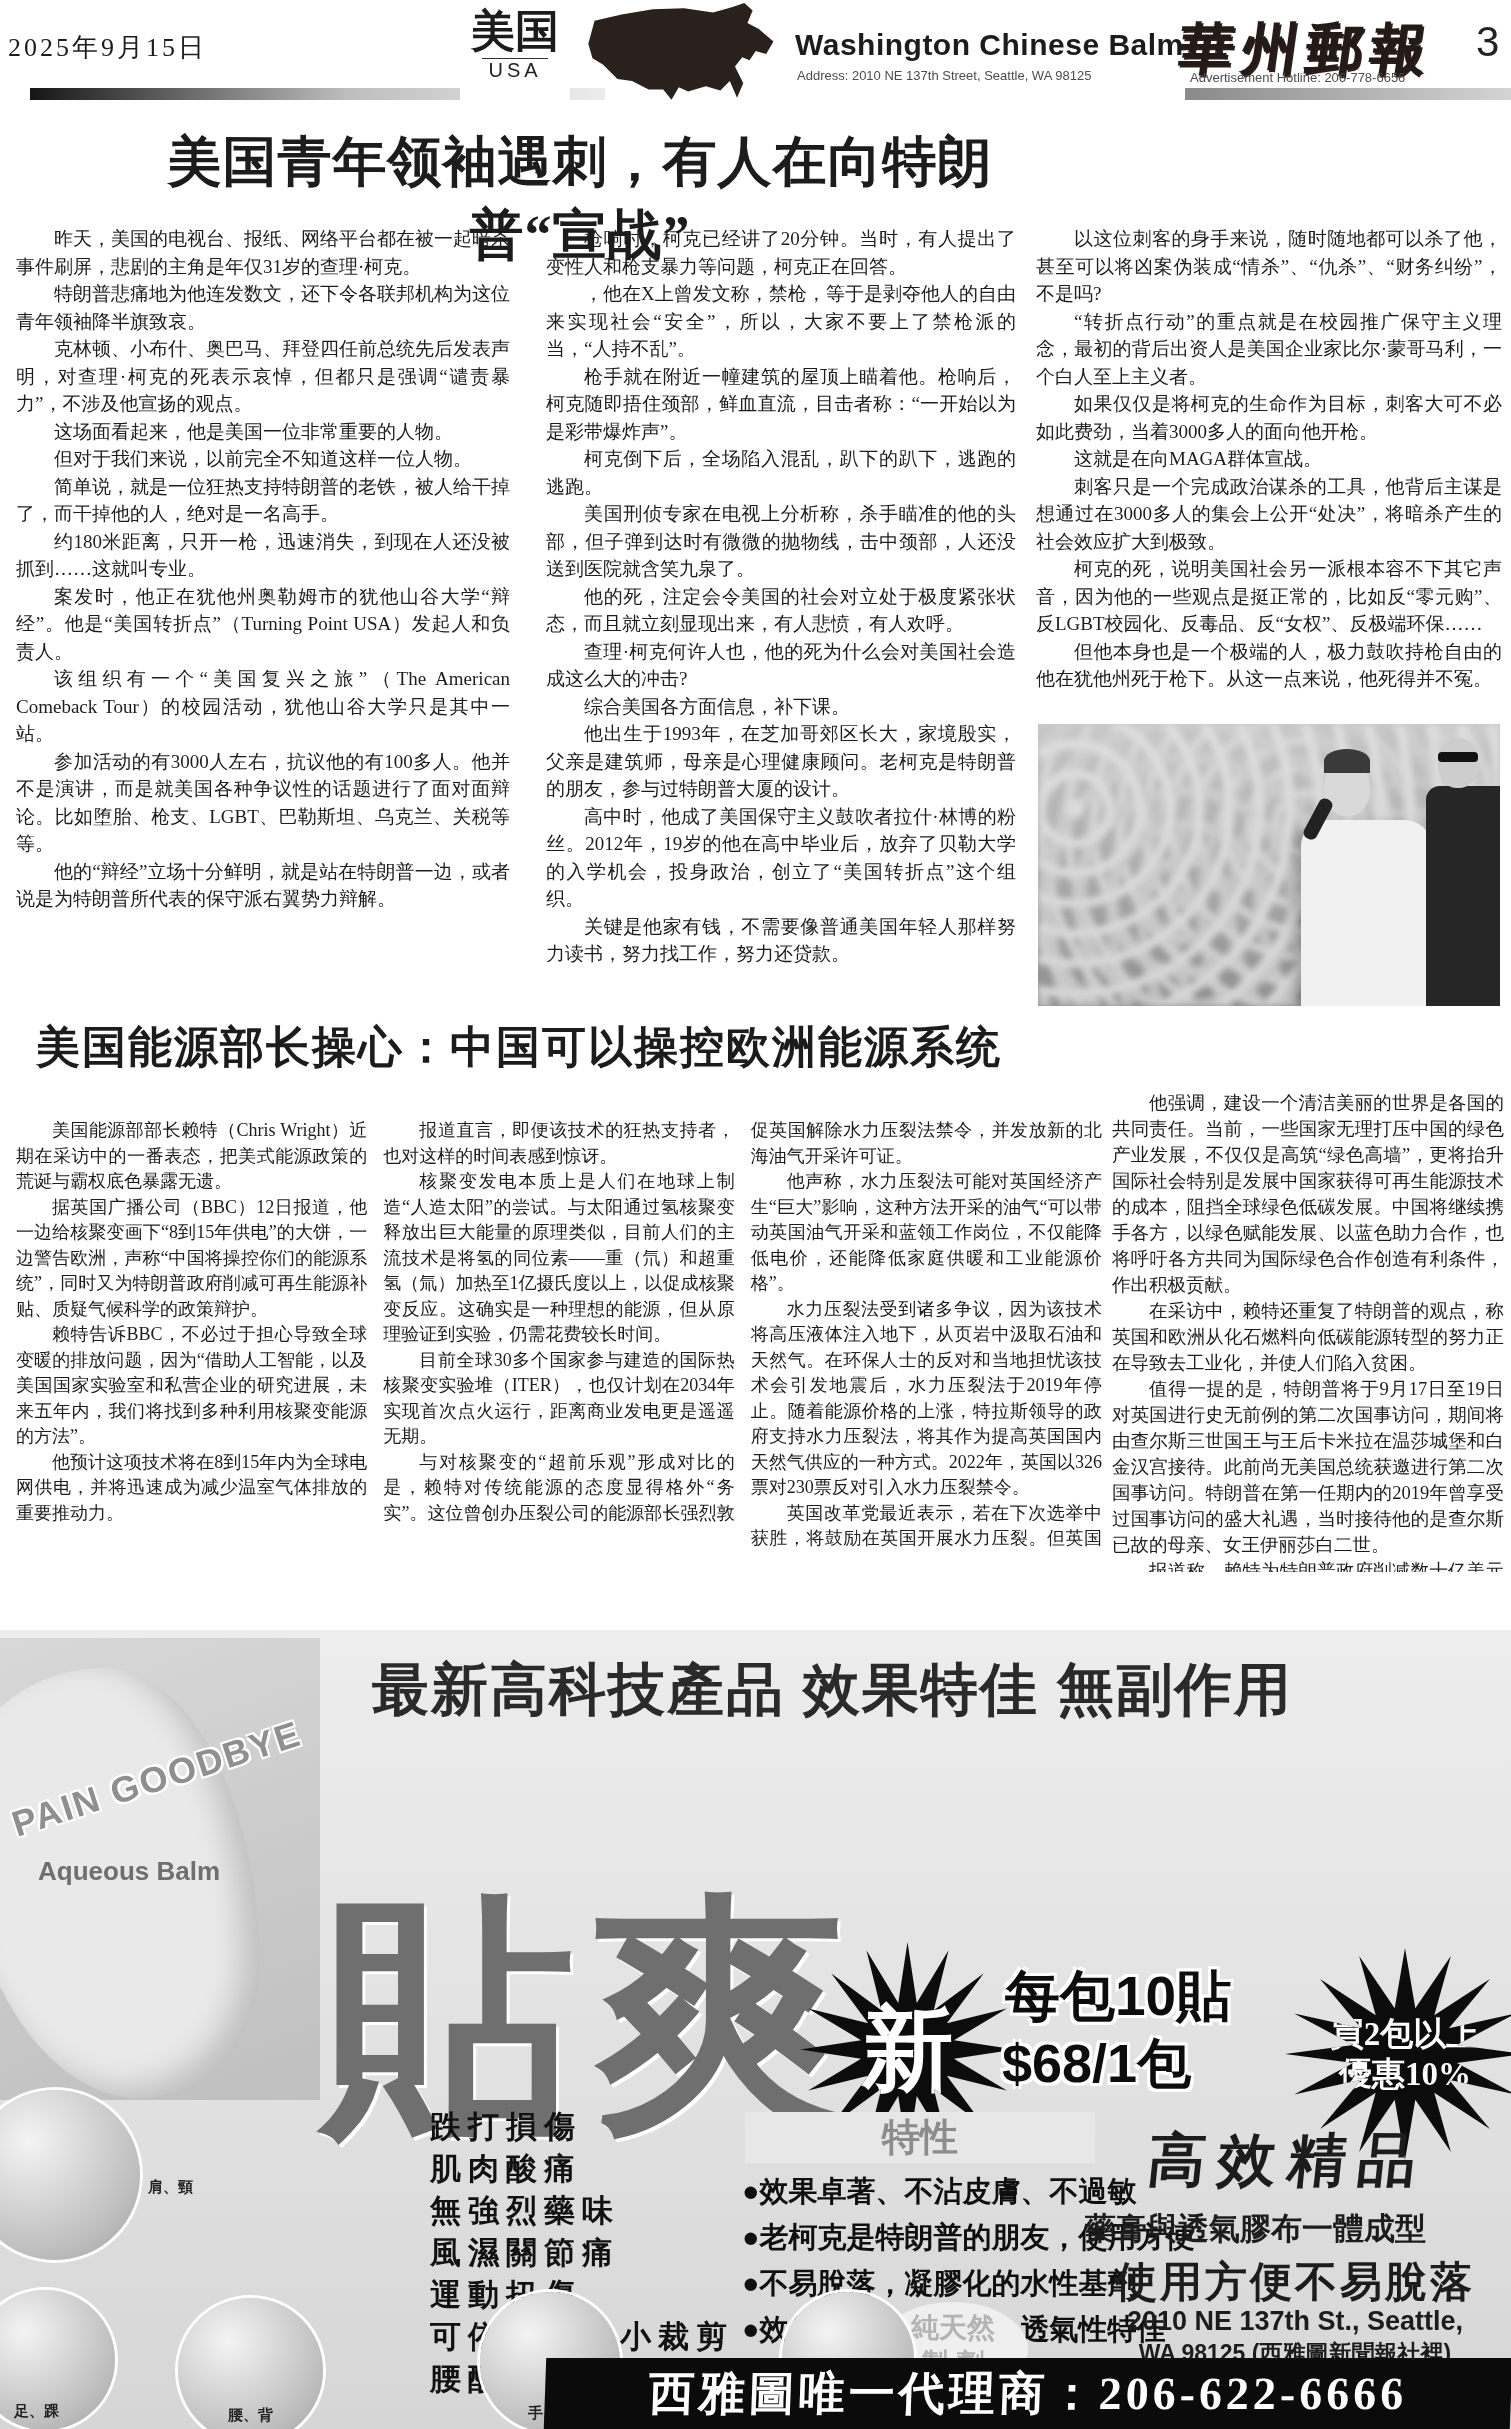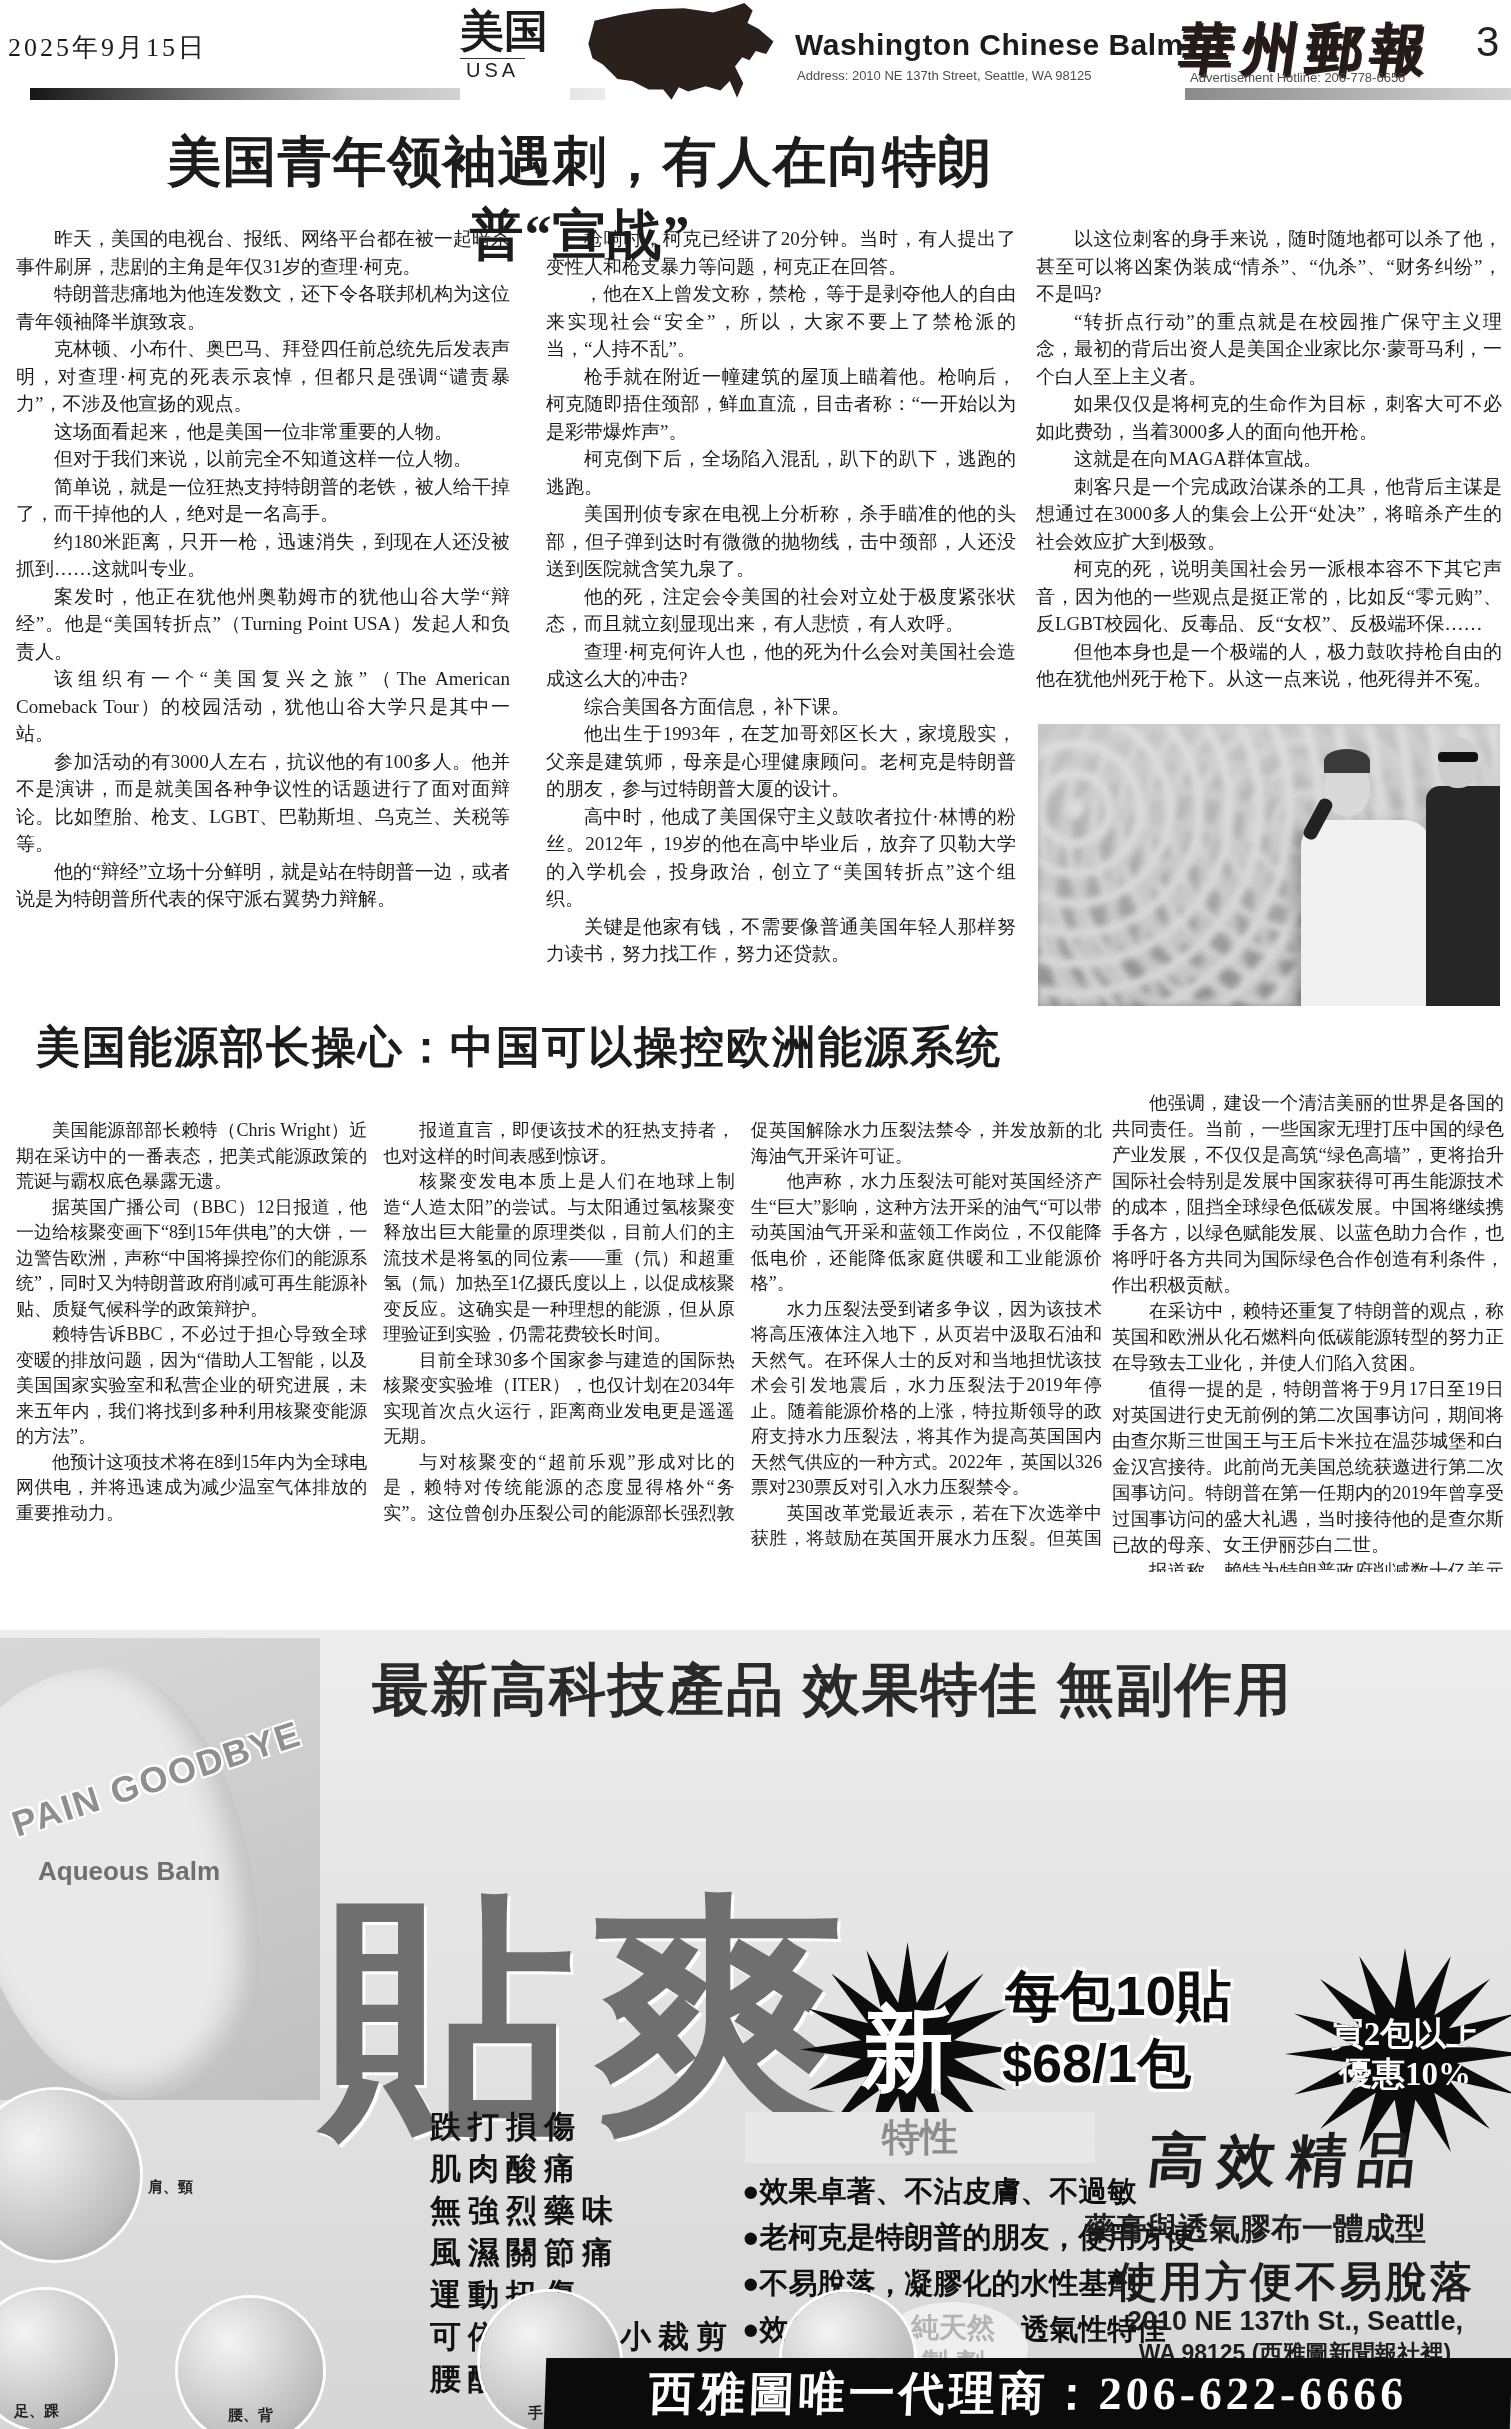--- a/index.html
+++ b/index.html
@@ -3,21 +3,21 @@
 <meta charset="utf-8">
 <style>
   html,body{margin:0;padding:0;background:#f2f2f2;}
   #page{position:relative;width:1511px;height:2429px;background:#ffffff;overflow:hidden;
         font-family:"Liberation Serif","DejaVu Serif",serif;color:#1c1c1c;}
   .abs{position:absolute;}
   
   .date{left:8px;top:30px;font-size:26px;letter-spacing:3px;}
   .bar-left{left:30px;top:88px;width:575px;height:12px;background:linear-gradient(90deg,#161616,#bdbdbd 55%,#ececec);}
   .bar-right{left:1185px;top:88px;width:326px;height:12px;background:linear-gradient(90deg,#8a8a8a,#d4d4d4);}
-  .section-box{left:460px;top:6px;width:110px;height:96px;background:#fff;text-align:left;z-index:2;}
+  .section-box{left:460px;top:6px;width:110px;height:96px;background:#fff;text-align:center;z-index:2;}
   .section-cn{font-size:44px;font-weight:700;line-height:52px;}
   .section-en{font-size:20px;letter-spacing:4px;font-family:"Liberation Sans",sans-serif;color:#222;border-top:1px solid #333;display:inline-block;padding:0 6px;}
   .map{left:565px;top:0px;width:238px;height:104px;z-index:2;}
   .wcp-title{left:795px;top:28px;font-size:30px;font-weight:800;font-family:"Liberation Sans",sans-serif;letter-spacing:.5px;}
   .wcp-addr{left:797px;top:68px;font-size:13px;color:#4c4c4c;font-family:"Liberation Sans",sans-serif;}
   .logo-cn{left:1178px;top:12px;font-size:56px;font-weight:900;letter-spacing:8px;transform:skewX(-8deg);
            text-shadow:2px 2px 0 #2a1f1c;color:#241a17;}
   .hotline{left:1190px;top:70px;font-size:13px;color:#4c4c4c;font-family:"Liberation Sans",sans-serif;}
   .pageno{left:1476px;top:18px;font-size:42px;font-family:"Liberation Sans",sans-serif;color:#222;}
   

